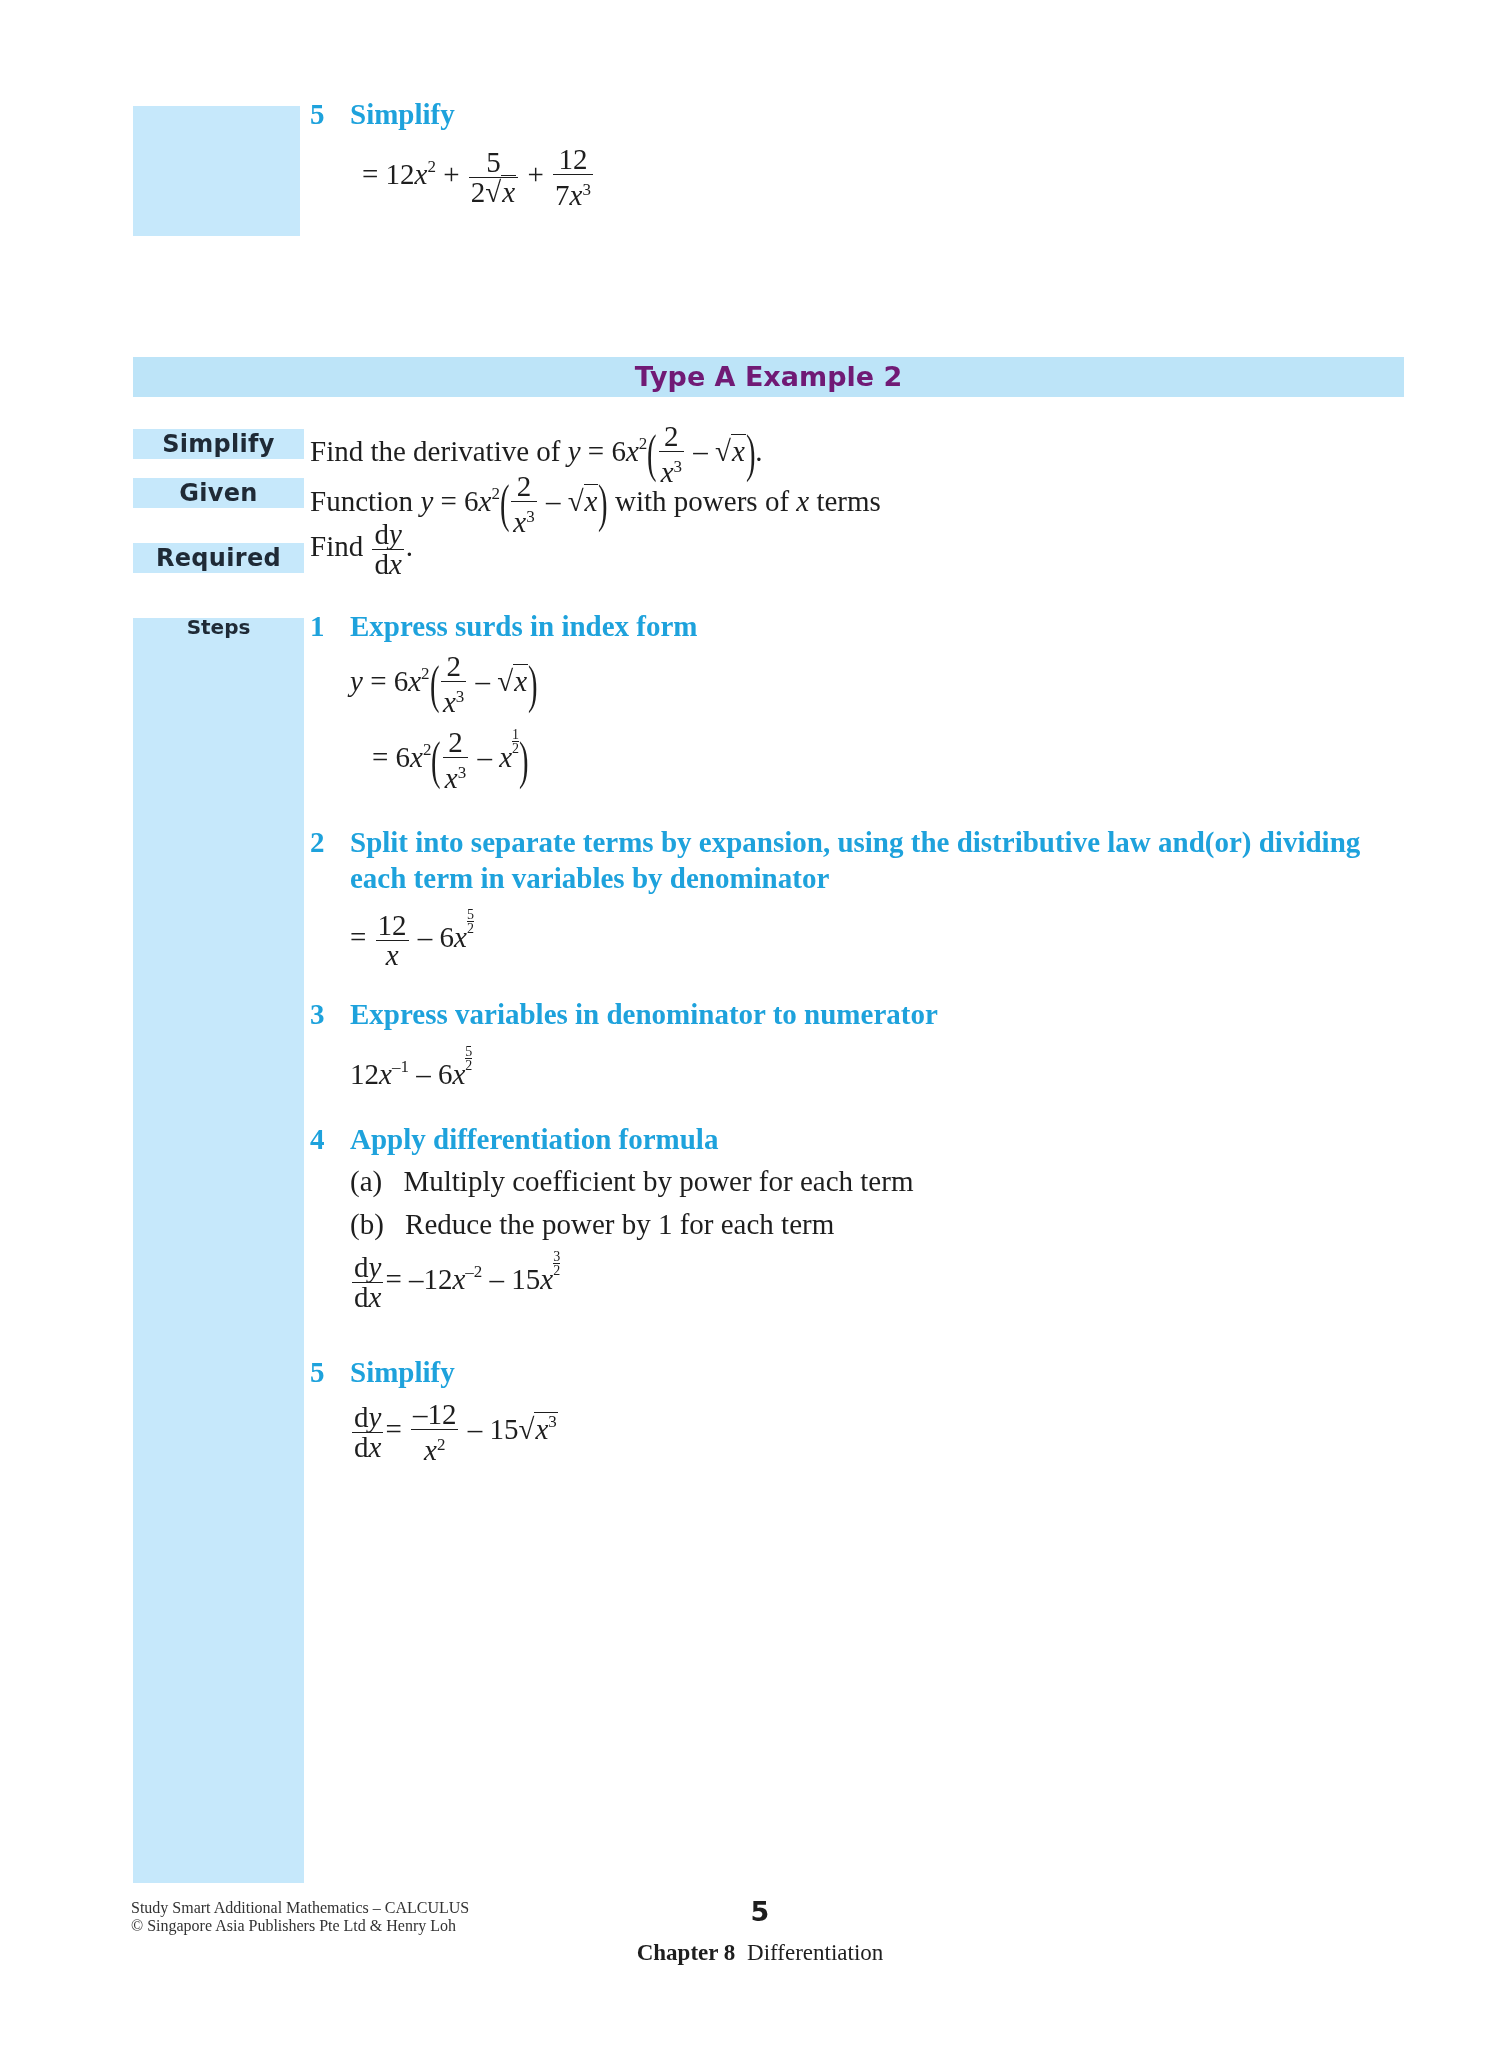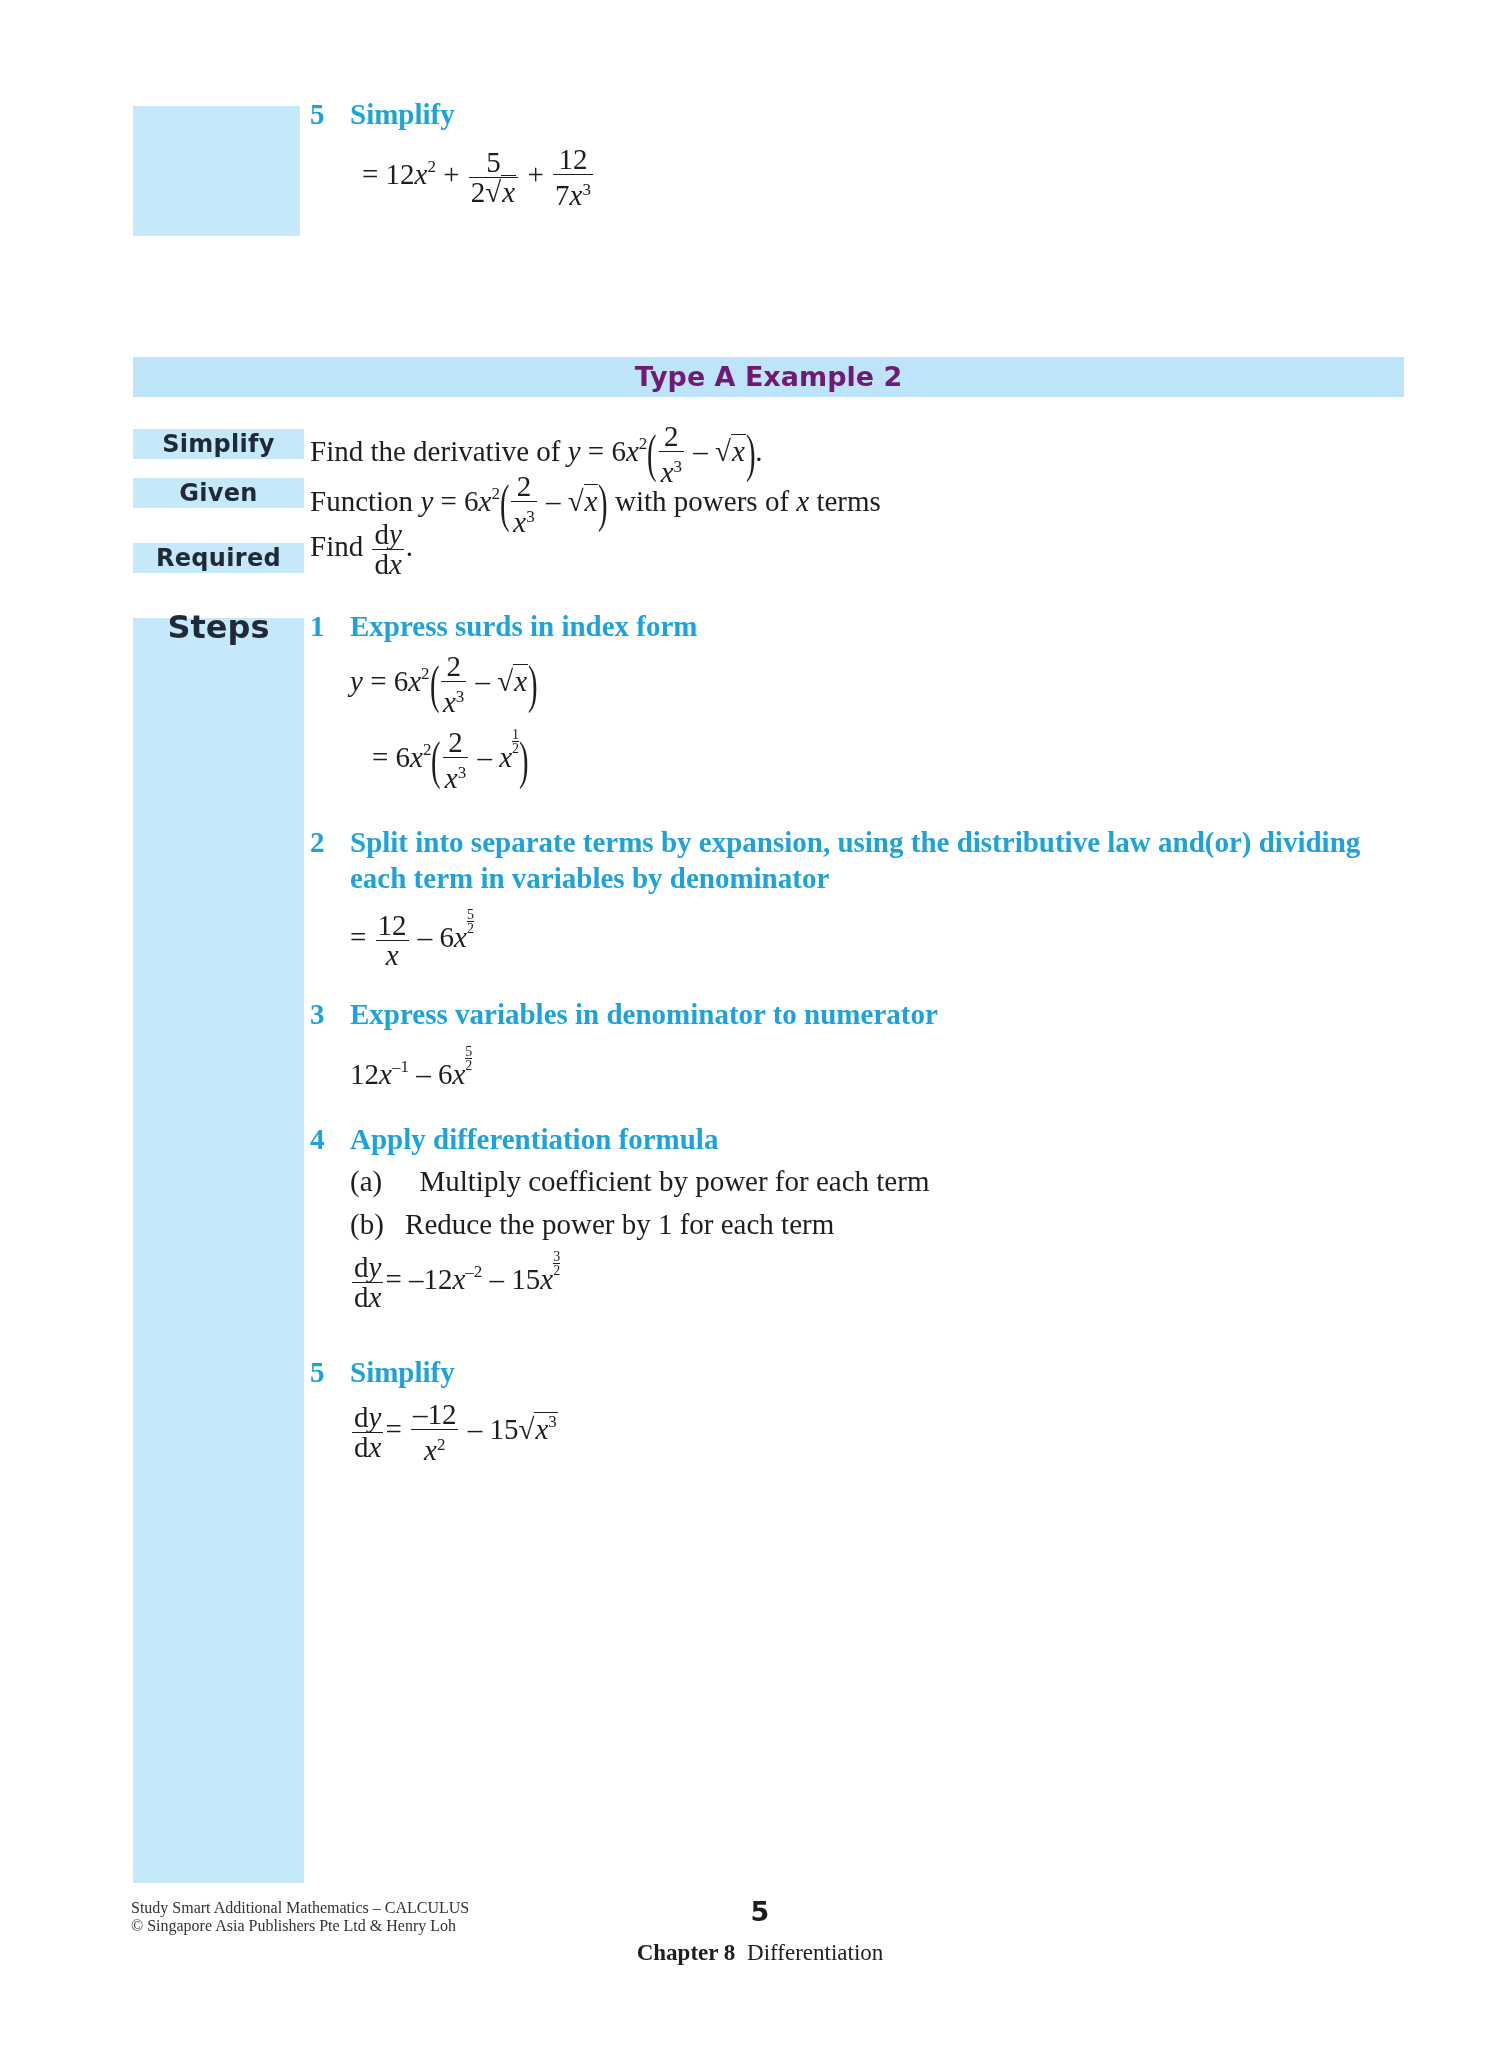--- a/index.html
+++ b/index.html
@@ -68,21 +68,21 @@
   <span>terms</span>
 </div>
 
 <div class="label" style="top:543px;">Required</div>
 <div class="abs m" style="left:310px;top:520px;">
   <span>Find</span>
   <span class="frac"><span class="num">d<span class="i">y</span></span><span class="den">d<span class="i">x</span></span></span>.
 </div>
 
 <div class="bluebox" style="left:133px;top:618px;width:171px;height:1265px;"></div>
-<div class="abs" style="left:133px;top:612px;width:171px;text-align:center;font-family:'DejaVu Sans',sans-serif;font-weight:bold;font-size:32px;color:#1f2a36;line-height:30px;">Steps</div>
+<div class="abs" style="left:133px;top:612px;width:171px;text-align:center;font-family:'DejaVu Sans',sans-serif;font-weight:bold;font-size:20px;color:#1f2a36;line-height:30px;">Steps</div>
 
 <div class="stepnum" style="left:310px;top:610px;">1</div>
 <div class="steptitle" style="left:350px;top:608px;">Express surds in index form</div>
 <div class="abs m" style="left:350px;top:652px;">
   <span class="i">y</span> = 6<span class="i">x</span><span class="sup">2</span><span class="paren">(</span><span class="frac"><span class="num">2</span><span class="den"><span class="i">x</span><span class="sup" style="vertical-align:10px">3</span></span></span> – <span class="sqrt">√<span class="rad i">x</span></span><span class="paren">)</span>
 </div>
 <div class="abs m" style="left:372px;top:728px;">
   = 6<span class="i">x</span><span class="sup">2</span><span class="paren">(</span><span class="frac"><span class="num">2</span><span class="den"><span class="i">x</span><span class="sup" style="vertical-align:10px">3</span></span></span> – <span class="i">x</span><span class="sfrac"><span class="num">1</span><span class="den">2</span></span><span class="paren">)</span>
 </div>
 
@@ -96,21 +96,21 @@
 <div class="stepnum" style="left:310px;top:998px;">3</div>
 <div class="steptitle" style="left:350px;top:996px;">Express variables in denominator to numerator</div>
 <div class="abs m" style="left:350px;top:1045px;">
   12<span class="i">x</span><span class="sup">–1</span> – 6<span class="i">x</span><span class="sfrac"><span class="num">5</span><span class="den">2</span></span>
 </div>
 
 <div class="stepnum" style="left:310px;top:1123px;">4</div>
 <div class="steptitle" style="left:350px;top:1121px;">Apply differentiation formula</div>
 <div class="abs m" style="left:350px;top:1165px;">
   <span>(a)</span>
-  <span style="margin-left:30px;">Multiply coefficient by power for each term</span>
+  <span style="margin-left:14px;">Multiply coefficient by power for each term</span>
 </div>
 <div class="abs m" style="left:350px;top:1208px;">
   <span>(b)</span>
   <span style="margin-left:14px;">Reduce the power by 1 for each term</span>
 </div>
 <div class="abs m" style="left:350px;top:1250px;">
   <span class="frac"><span class="num">d<span class="i">y</span></span><span class="den">d<span class="i">x</span></span></span>= –12<span class="i">x</span><span class="sup">–2</span> – 15<span class="i">x</span><span class="sfrac"><span class="num">3</span><span class="den">2</span></span>
 </div>
 
 <div class="stepnum" style="left:310px;top:1356px;">5</div>

